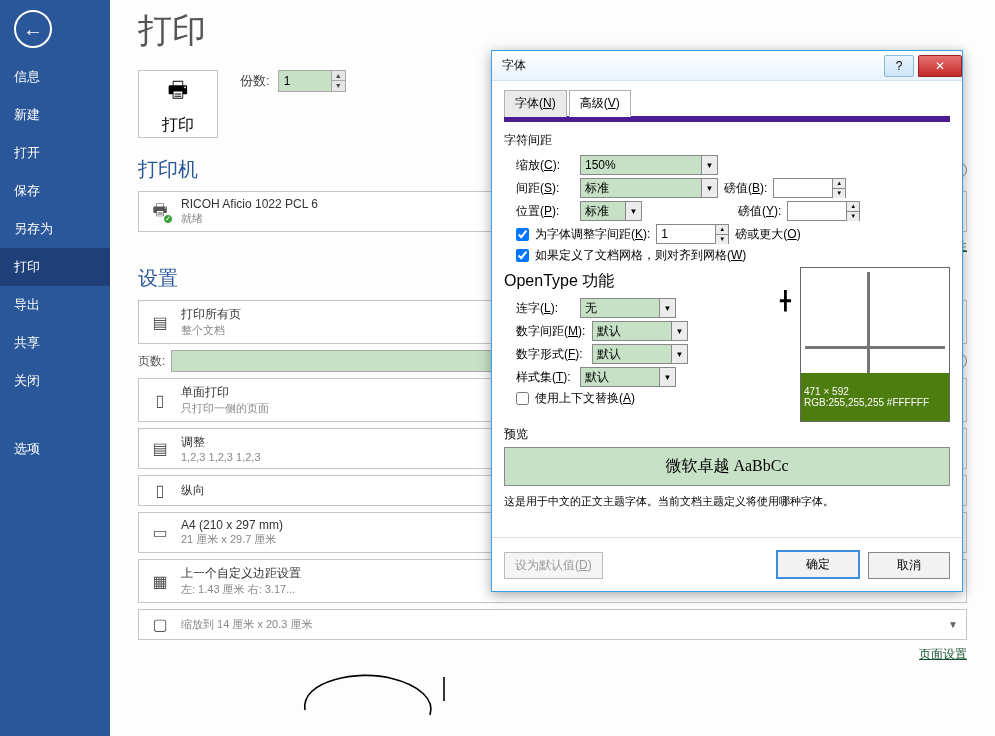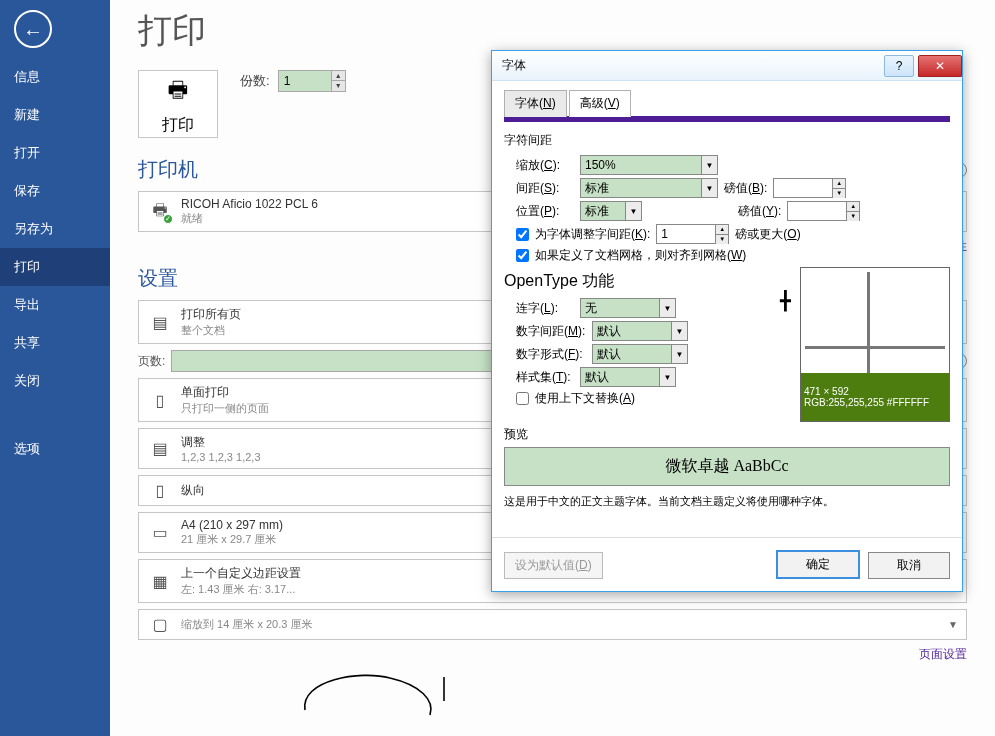--- a/index.html
+++ b/index.html
@@ -25,21 +25,21 @@
 .section-h{font-size:20px;color:#2a579a;margin:10px 0 8px 0;display:flex;justify-content:space-between;align-items:center;}
 .info-icon{width:16px;height:16px;border:1px solid #888;border-radius:50%;font-size:10px;display:flex;align-items:center;justify-content:center;color:#888;}
 .dropdown{border:1px solid #c6c6c6;background:#fff;padding:5px 8px;display:flex;align-items:center;gap:8px;cursor:pointer;margin-bottom:6px;position:relative;}
 .dropdown .ic{width:26px;font-size:16px;text-align:center;color:#555;}
 .dropdown .texts{flex:1;display:flex;flex-direction:column;}
 .dropdown .t1{font-size:12px;color:#333;}
 .dropdown .t2{font-size:11px;color:#888;}
 .dropdown .chev{font-size:10px;color:#666;}
 .printer-status{position:relative;}
 .status-dot{position:absolute;width:10px;height:10px;background:#3aa23a;border-radius:50%;left:24px;top:22px;border:1px solid #fff;font-size:7px;line-height:8px;color:#fff;text-align:center;}
-.link{font-size:12px;color:#4c1d95;text-align:right;margin:4px 0 10px 0;cursor:pointer;}
+.link{font-size:12px;color:#14532d;text-align:right;margin:4px 0 10px 0;cursor:pointer;text-decoration:underline;}
 .pages-row{display:flex;align-items:center;gap:6px;font-size:12px;color:#555;margin-bottom:6px;}
 .pages-row input{flex:1;border:1px solid #a8a8a8;background:#c6e1c6;padding:3px;height:22px;}
 
 .dialog{position:absolute;left:491px;top:50px;width:472px;background:#fff;border:1px solid #3aa0e9;box-shadow:0 3px 12px rgba(0,0,0,.35);}
 .titlebar{height:30px;background:linear-gradient(#fff,#e8f3fc);border-bottom:1px solid #cfe4f5;display:flex;align-items:center;padding:0 0 0 10px;font-size:12px;}
 .tb-title{flex:1;}
 .tb-btn{width:30px;height:22px;display:flex;align-items:center;justify-content:center;font-size:12px;cursor:pointer;}
 .tb-help{background:linear-gradient(#eaf4fd,#cde5f8);border:1px solid #8cb9dd;border-radius:2px;margin-right:4px;}
 .tb-close{background:linear-gradient(#e57373,#c62828);color:#fff;border:1px solid #9e2020;border-radius:2px 2px 0 0;width:44px;}
 .dlg-body{padding:8px 12px 10px 12px;}

